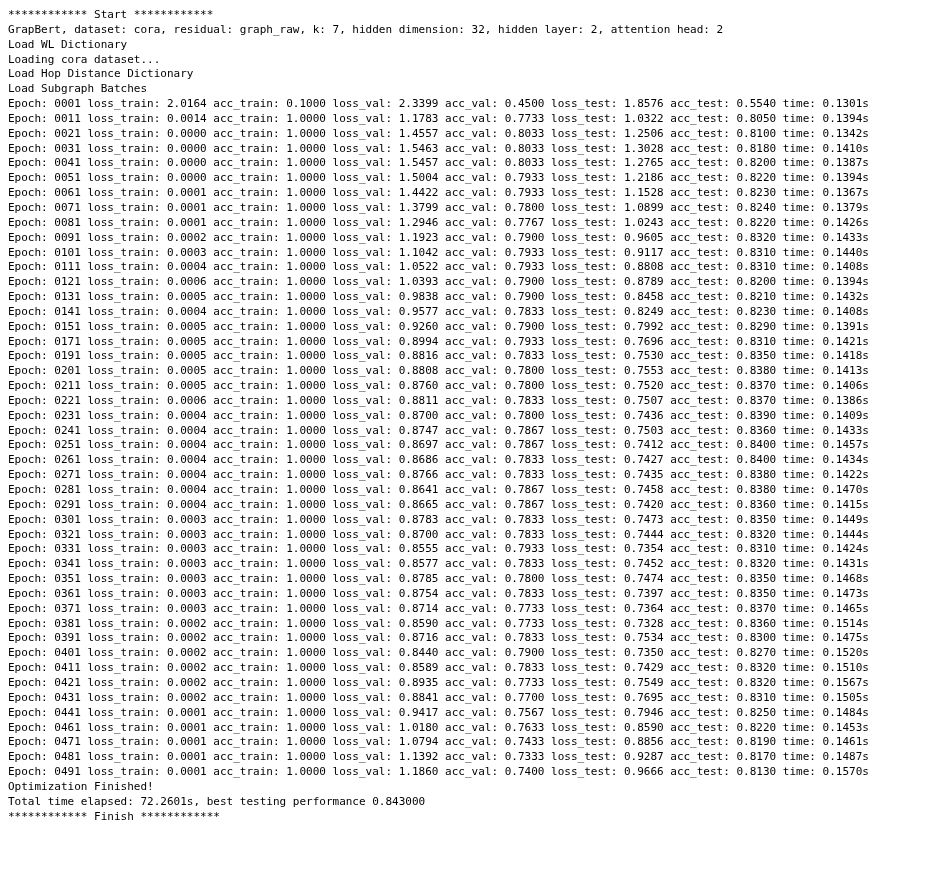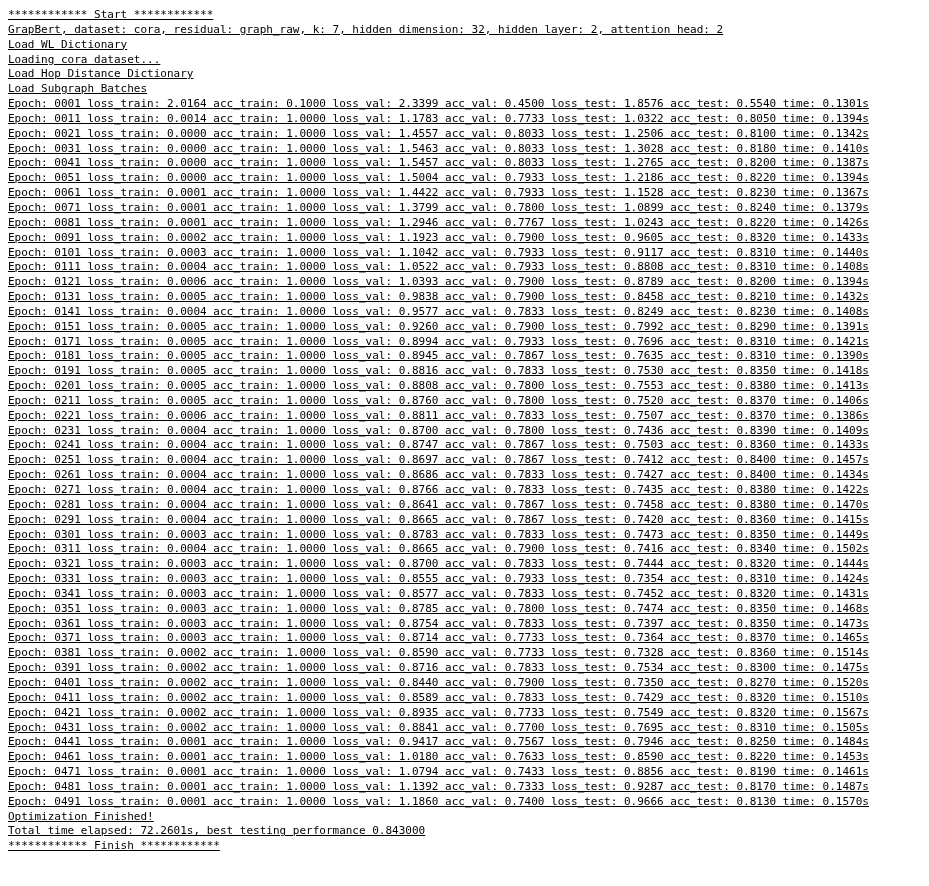--- a/index.html
+++ b/index.html
@@ -6,21 +6,20 @@
       font-family: "Menlo", "Monaco", "Consolas", monospace;
       font-size: 11px;
       line-height: 1.35;
       background: #ffffff;
       color: #000000;
       margin: 8px;
       white-space: nowrap;
     }
     .line {
       display: block;
-      text-decoration: underline;
     }
   </style>
 </head>
 <body>
 
 <div id="output">
     <span class="line">************ Start ************</span>
     <span class="line">GrapBert, dataset: cora, residual: graph_raw, k: 7, hidden dimension: 32, hidden layer: 2, attention head: 2</span>
     <span class="line">Load WL Dictionary</span>
     <span class="line">Loading cora dataset...</span>
@@ -36,34 +35,32 @@
     <span class="line">Epoch: 0071 loss_train: 0.0001 acc_train: 1.0000 loss_val: 1.3799 acc_val: 0.7800 loss_test: 1.0899 acc_test: 0.8240 time: 0.1379s</span>
     <span class="line">Epoch: 0081 loss_train: 0.0001 acc_train: 1.0000 loss_val: 1.2946 acc_val: 0.7767 loss_test: 1.0243 acc_test: 0.8220 time: 0.1426s</span>
     <span class="line">Epoch: 0091 loss_train: 0.0002 acc_train: 1.0000 loss_val: 1.1923 acc_val: 0.7900 loss_test: 0.9605 acc_test: 0.8320 time: 0.1433s</span>
     <span class="line">Epoch: 0101 loss_train: 0.0003 acc_train: 1.0000 loss_val: 1.1042 acc_val: 0.7933 loss_test: 0.9117 acc_test: 0.8310 time: 0.1440s</span>
     <span class="line">Epoch: 0111 loss_train: 0.0004 acc_train: 1.0000 loss_val: 1.0522 acc_val: 0.7933 loss_test: 0.8808 acc_test: 0.8310 time: 0.1408s</span>
     <span class="line">Epoch: 0121 loss_train: 0.0006 acc_train: 1.0000 loss_val: 1.0393 acc_val: 0.7900 loss_test: 0.8789 acc_test: 0.8200 time: 0.1394s</span>
     <span class="line">Epoch: 0131 loss_train: 0.0005 acc_train: 1.0000 loss_val: 0.9838 acc_val: 0.7900 loss_test: 0.8458 acc_test: 0.8210 time: 0.1432s</span>
     <span class="line">Epoch: 0141 loss_train: 0.0004 acc_train: 1.0000 loss_val: 0.9577 acc_val: 0.7833 loss_test: 0.8249 acc_test: 0.8230 time: 0.1408s</span>
     <span class="line">Epoch: 0151 loss_train: 0.0005 acc_train: 1.0000 loss_val: 0.9260 acc_val: 0.7900 loss_test: 0.7992 acc_test: 0.8290 time: 0.1391s</span>
     <span class="line">Epoch: 0171 loss_train: 0.0005 acc_train: 1.0000 loss_val: 0.8994 acc_val: 0.7933 loss_test: 0.7696 acc_test: 0.8310 time: 0.1421s</span>
-    <span class="line">Epoch: 0181 loss_train: 0.0005 acc_train: 1.0000 loss_val: 0.8945 acc_val: 0.7867 loss_test: 0.7635 acc_test: 0.8310 time: 0.1390s</span>
     <span class="line">Epoch: 0191 loss_train: 0.0005 acc_train: 1.0000 loss_val: 0.8816 acc_val: 0.7833 loss_test: 0.7530 acc_test: 0.8350 time: 0.1418s</span>
     <span class="line">Epoch: 0201 loss_train: 0.0005 acc_train: 1.0000 loss_val: 0.8808 acc_val: 0.7800 loss_test: 0.7553 acc_test: 0.8380 time: 0.1413s</span>
     <span class="line">Epoch: 0211 loss_train: 0.0005 acc_train: 1.0000 loss_val: 0.8760 acc_val: 0.7800 loss_test: 0.7520 acc_test: 0.8370 time: 0.1406s</span>
     <span class="line">Epoch: 0221 loss_train: 0.0006 acc_train: 1.0000 loss_val: 0.8811 acc_val: 0.7833 loss_test: 0.7507 acc_test: 0.8370 time: 0.1386s</span>
     <span class="line">Epoch: 0231 loss_train: 0.0004 acc_train: 1.0000 loss_val: 0.8700 acc_val: 0.7800 loss_test: 0.7436 acc_test: 0.8390 time: 0.1409s</span>
     <span class="line">Epoch: 0241 loss_train: 0.0004 acc_train: 1.0000 loss_val: 0.8747 acc_val: 0.7867 loss_test: 0.7503 acc_test: 0.8360 time: 0.1433s</span>
     <span class="line">Epoch: 0251 loss_train: 0.0004 acc_train: 1.0000 loss_val: 0.8697 acc_val: 0.7867 loss_test: 0.7412 acc_test: 0.8400 time: 0.1457s</span>
     <span class="line">Epoch: 0261 loss_train: 0.0004 acc_train: 1.0000 loss_val: 0.8686 acc_val: 0.7833 loss_test: 0.7427 acc_test: 0.8400 time: 0.1434s</span>
     <span class="line">Epoch: 0271 loss_train: 0.0004 acc_train: 1.0000 loss_val: 0.8766 acc_val: 0.7833 loss_test: 0.7435 acc_test: 0.8380 time: 0.1422s</span>
     <span class="line">Epoch: 0281 loss_train: 0.0004 acc_train: 1.0000 loss_val: 0.8641 acc_val: 0.7867 loss_test: 0.7458 acc_test: 0.8380 time: 0.1470s</span>
     <span class="line">Epoch: 0291 loss_train: 0.0004 acc_train: 1.0000 loss_val: 0.8665 acc_val: 0.7867 loss_test: 0.7420 acc_test: 0.8360 time: 0.1415s</span>
     <span class="line">Epoch: 0301 loss_train: 0.0003 acc_train: 1.0000 loss_val: 0.8783 acc_val: 0.7833 loss_test: 0.7473 acc_test: 0.8350 time: 0.1449s</span>
-    <span class="line">Epoch: 0311 loss_train: 0.0004 acc_train: 1.0000 loss_val: 0.8665 acc_val: 0.7900 loss_test: 0.7416 acc_test: 0.8340 time: 0.1502s</span>
     <span class="line">Epoch: 0321 loss_train: 0.0003 acc_train: 1.0000 loss_val: 0.8700 acc_val: 0.7833 loss_test: 0.7444 acc_test: 0.8320 time: 0.1444s</span>
     <span class="line">Epoch: 0331 loss_train: 0.0003 acc_train: 1.0000 loss_val: 0.8555 acc_val: 0.7933 loss_test: 0.7354 acc_test: 0.8310 time: 0.1424s</span>
     <span class="line">Epoch: 0341 loss_train: 0.0003 acc_train: 1.0000 loss_val: 0.8577 acc_val: 0.7833 loss_test: 0.7452 acc_test: 0.8320 time: 0.1431s</span>
     <span class="line">Epoch: 0351 loss_train: 0.0003 acc_train: 1.0000 loss_val: 0.8785 acc_val: 0.7800 loss_test: 0.7474 acc_test: 0.8350 time: 0.1468s</span>
     <span class="line">Epoch: 0361 loss_train: 0.0003 acc_train: 1.0000 loss_val: 0.8754 acc_val: 0.7833 loss_test: 0.7397 acc_test: 0.8350 time: 0.1473s</span>
     <span class="line">Epoch: 0371 loss_train: 0.0003 acc_train: 1.0000 loss_val: 0.8714 acc_val: 0.7733 loss_test: 0.7364 acc_test: 0.8370 time: 0.1465s</span>
     <span class="line">Epoch: 0381 loss_train: 0.0002 acc_train: 1.0000 loss_val: 0.8590 acc_val: 0.7733 loss_test: 0.7328 acc_test: 0.8360 time: 0.1514s</span>
     <span class="line">Epoch: 0391 loss_train: 0.0002 acc_train: 1.0000 loss_val: 0.8716 acc_val: 0.7833 loss_test: 0.7534 acc_test: 0.8300 time: 0.1475s</span>
     <span class="line">Epoch: 0401 loss_train: 0.0002 acc_train: 1.0000 loss_val: 0.8440 acc_val: 0.7900 loss_test: 0.7350 acc_test: 0.8270 time: 0.1520s</span>
     <span class="line">Epoch: 0411 loss_train: 0.0002 acc_train: 1.0000 loss_val: 0.8589 acc_val: 0.7833 loss_test: 0.7429 acc_test: 0.8320 time: 0.1510s</span>

